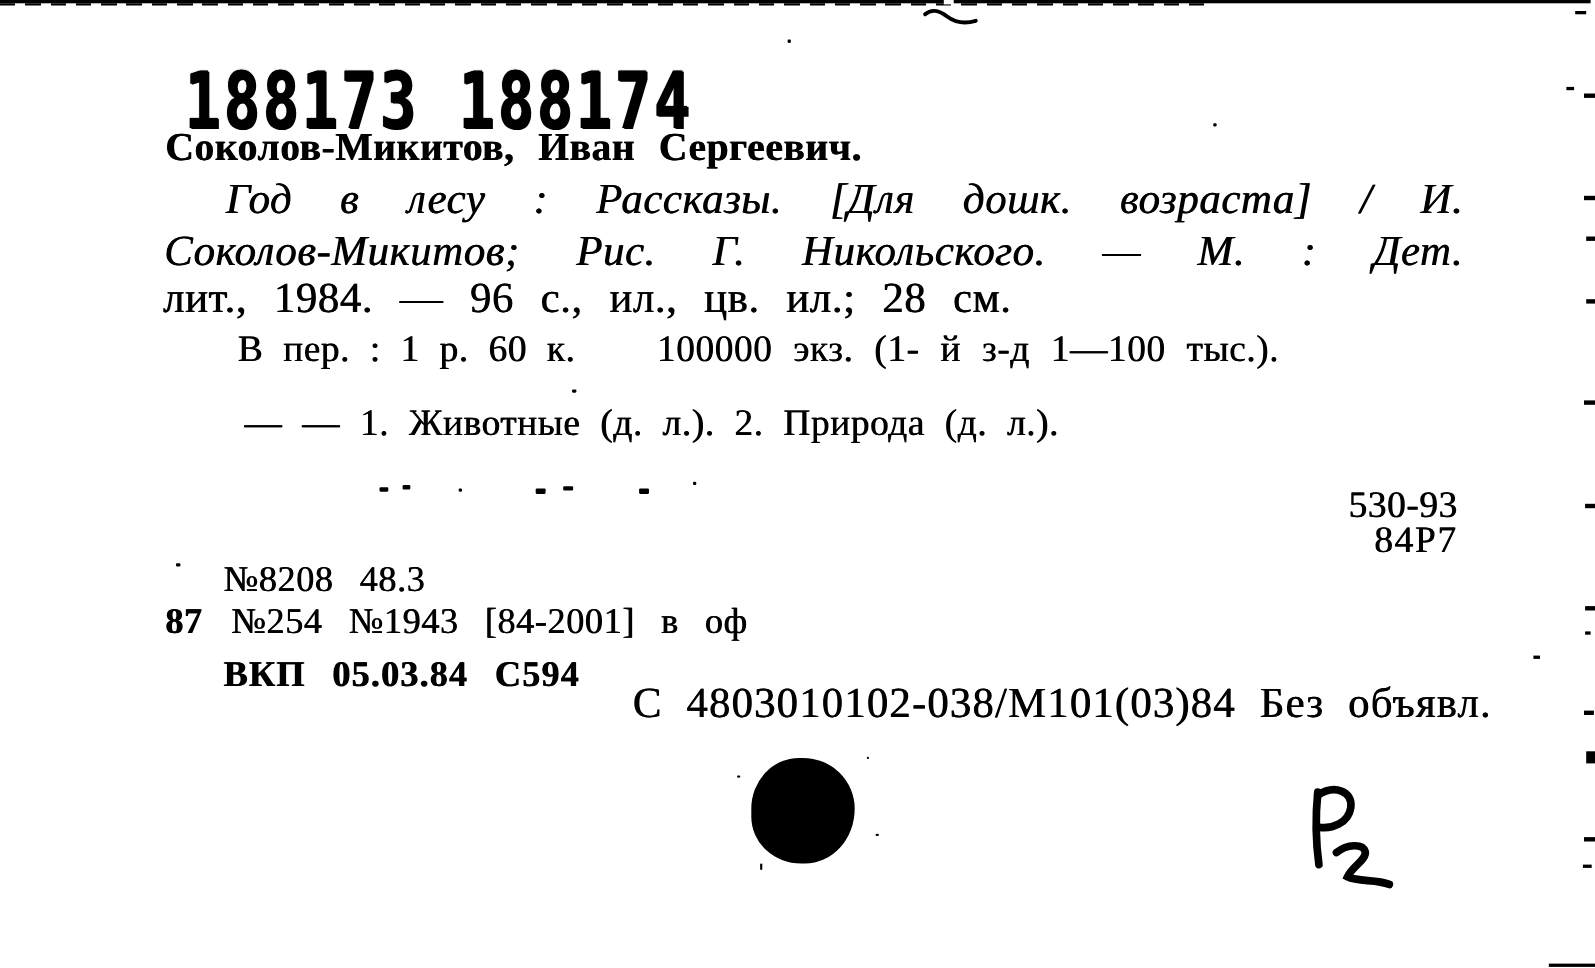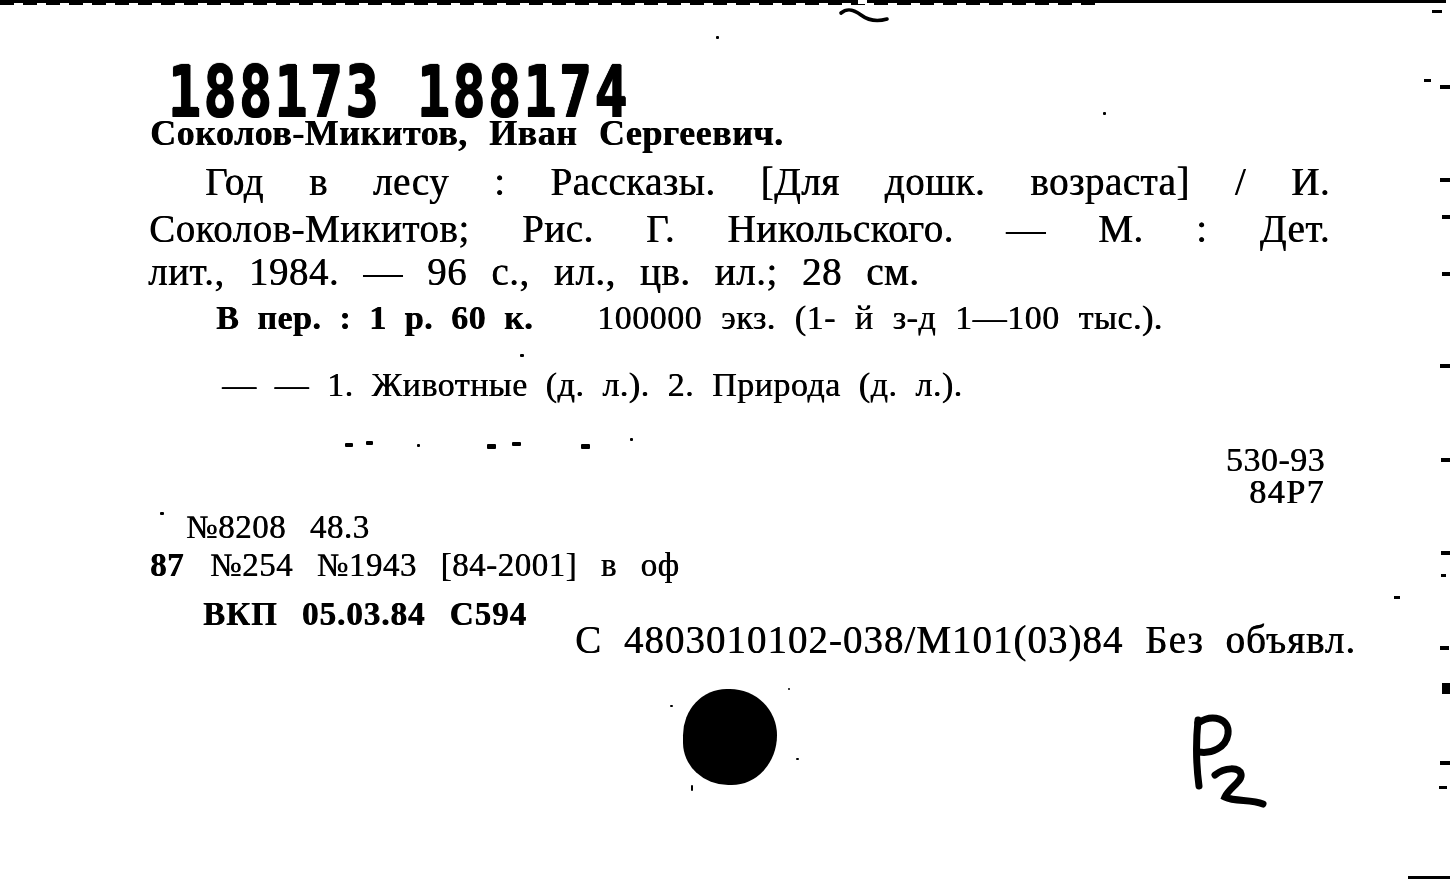--- a/index.html
+++ b/index.html
@@ -22,33 +22,33 @@
     letter-spacing:3px;transform:scaleY(1.32);transform-origin:left top;
     text-shadow:0 0 1px #000,1.2px 0.8px 0 #000, -0.6px 0.6px 0 #000;
     white-space:nowrap;
   }
   .stamp .grp2{margin-left:36px;}
   .author{
     left:150px;top:112px;font-size:36px;font-weight:bold;
     word-spacing:12px;letter-spacing:0.5px;white-space:nowrap;
   }
   .body-line{font-size:39px;letter-spacing:0.5px;text-align:right;}
-  .just{text-align:justify;text-align-last:justify;}
+  .just{text-align:justify;text-align-last:justify;font-style:italic;}
   .desc1{left:205px;top:159px;width:1125px;}
   .desc2{left:149px;top:206px;width:1181px;}
   .desc3{left:148px;top:249px;word-spacing:14px;white-space:nowrap;}
   .price{font-size:34px;letter-spacing:0.5px;white-space:nowrap;}
-  .price-left{left:216px;top:299px;word-spacing:9px;font-weight:bold;}
+  .price-left{left:216px;top:299px;word-spacing:9px;}
   .price-right{left:597px;top:299px;word-spacing:10px;}
   .tracing{left:222px;top:366px;font-size:34px;word-spacing:9px;letter-spacing:0.5px;white-space:nowrap;}
   .ref{right:125px;font-size:34px;letter-spacing:0.5px;white-space:nowrap;}
   .ref-top{top:441px;}
   .ref-bottom{top:473px;font-weight:normal;letter-spacing:1.5px;}
   .adm{font-size:33px;letter-spacing:0.5px;white-space:nowrap;}
-  .adm1{left:186px;top:509px;word-spacing:15px;}
+  .adm1{left:203px;top:509px;word-spacing:15px;}
   .adm2{left:150px;top:547px;}
   .adm2 .pfx{font-weight:bold;margin-right:26px;}
   .adm2 .rest{word-spacing:15px;}
   .adm3{left:203px;top:596px;word-spacing:15px;letter-spacing:1px;font-weight:bold;}
   .adm4{left:575px;top:617px;font-size:39px;word-spacing:11px;letter-spacing:1px;white-space:nowrap;}
   .hole{
     left:683px;top:689px;width:94px;height:96px;background:#000;
     border-radius:48% 52% 50% 50% / 50% 50% 54% 46%;
   }
   .tick{position:absolute;background:#000;}

